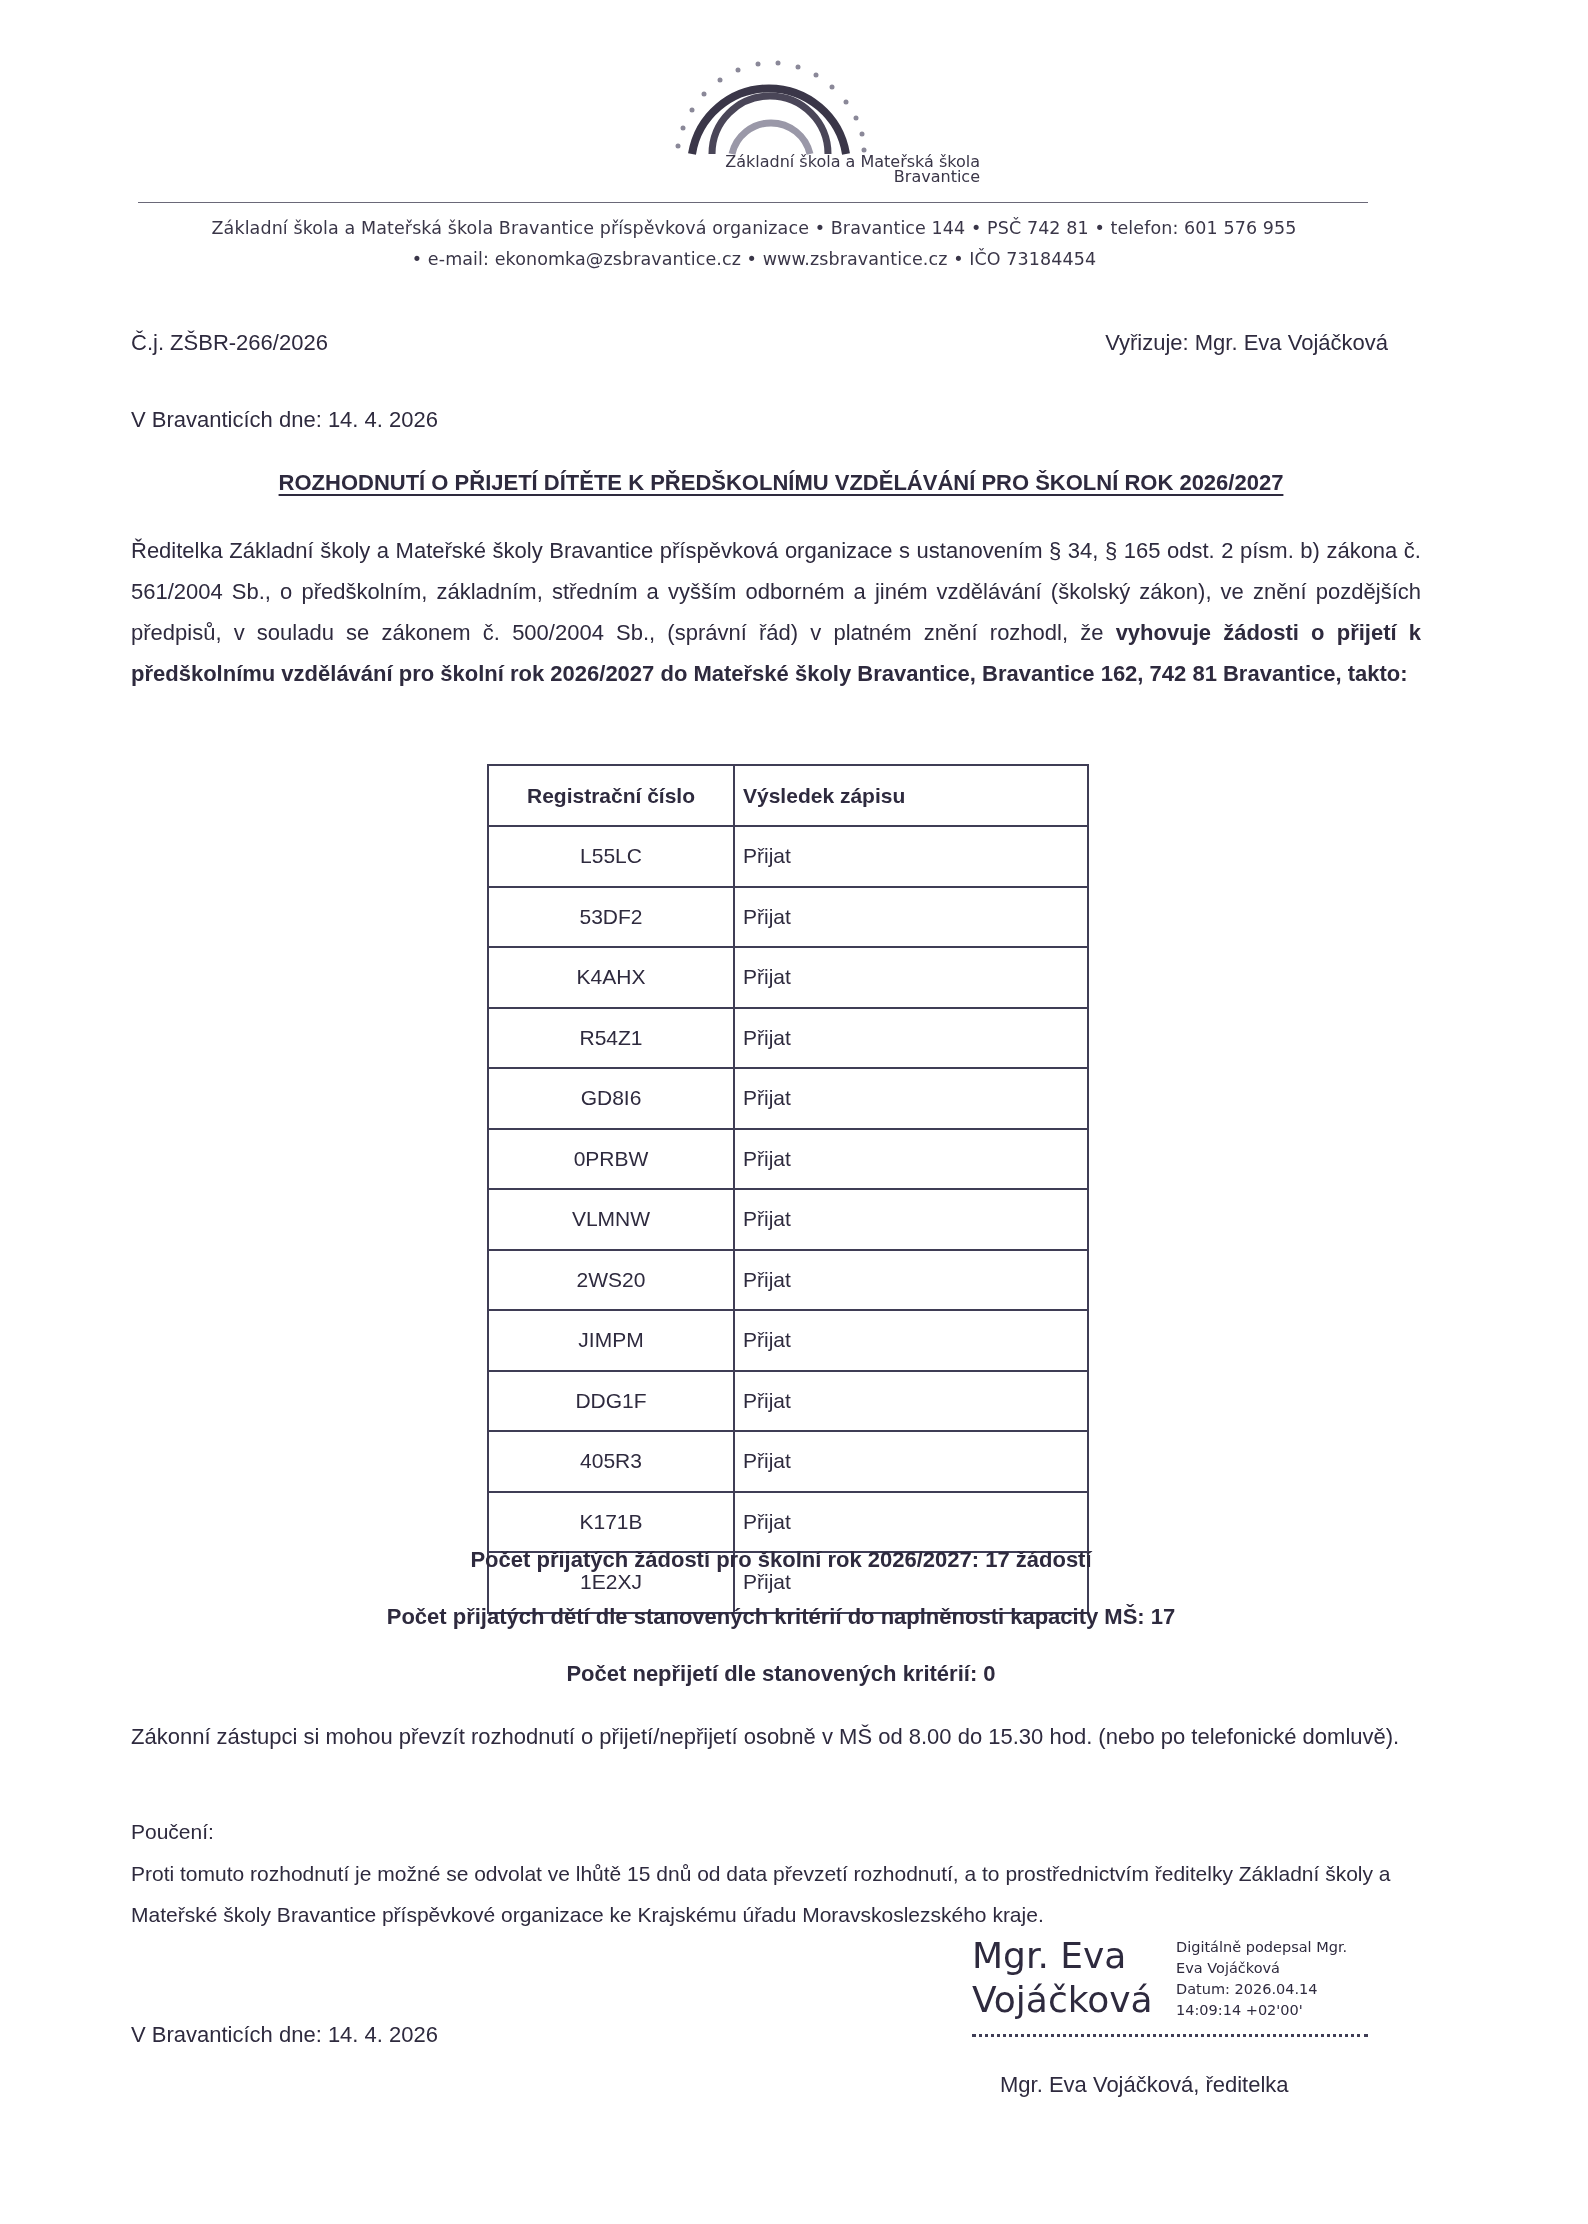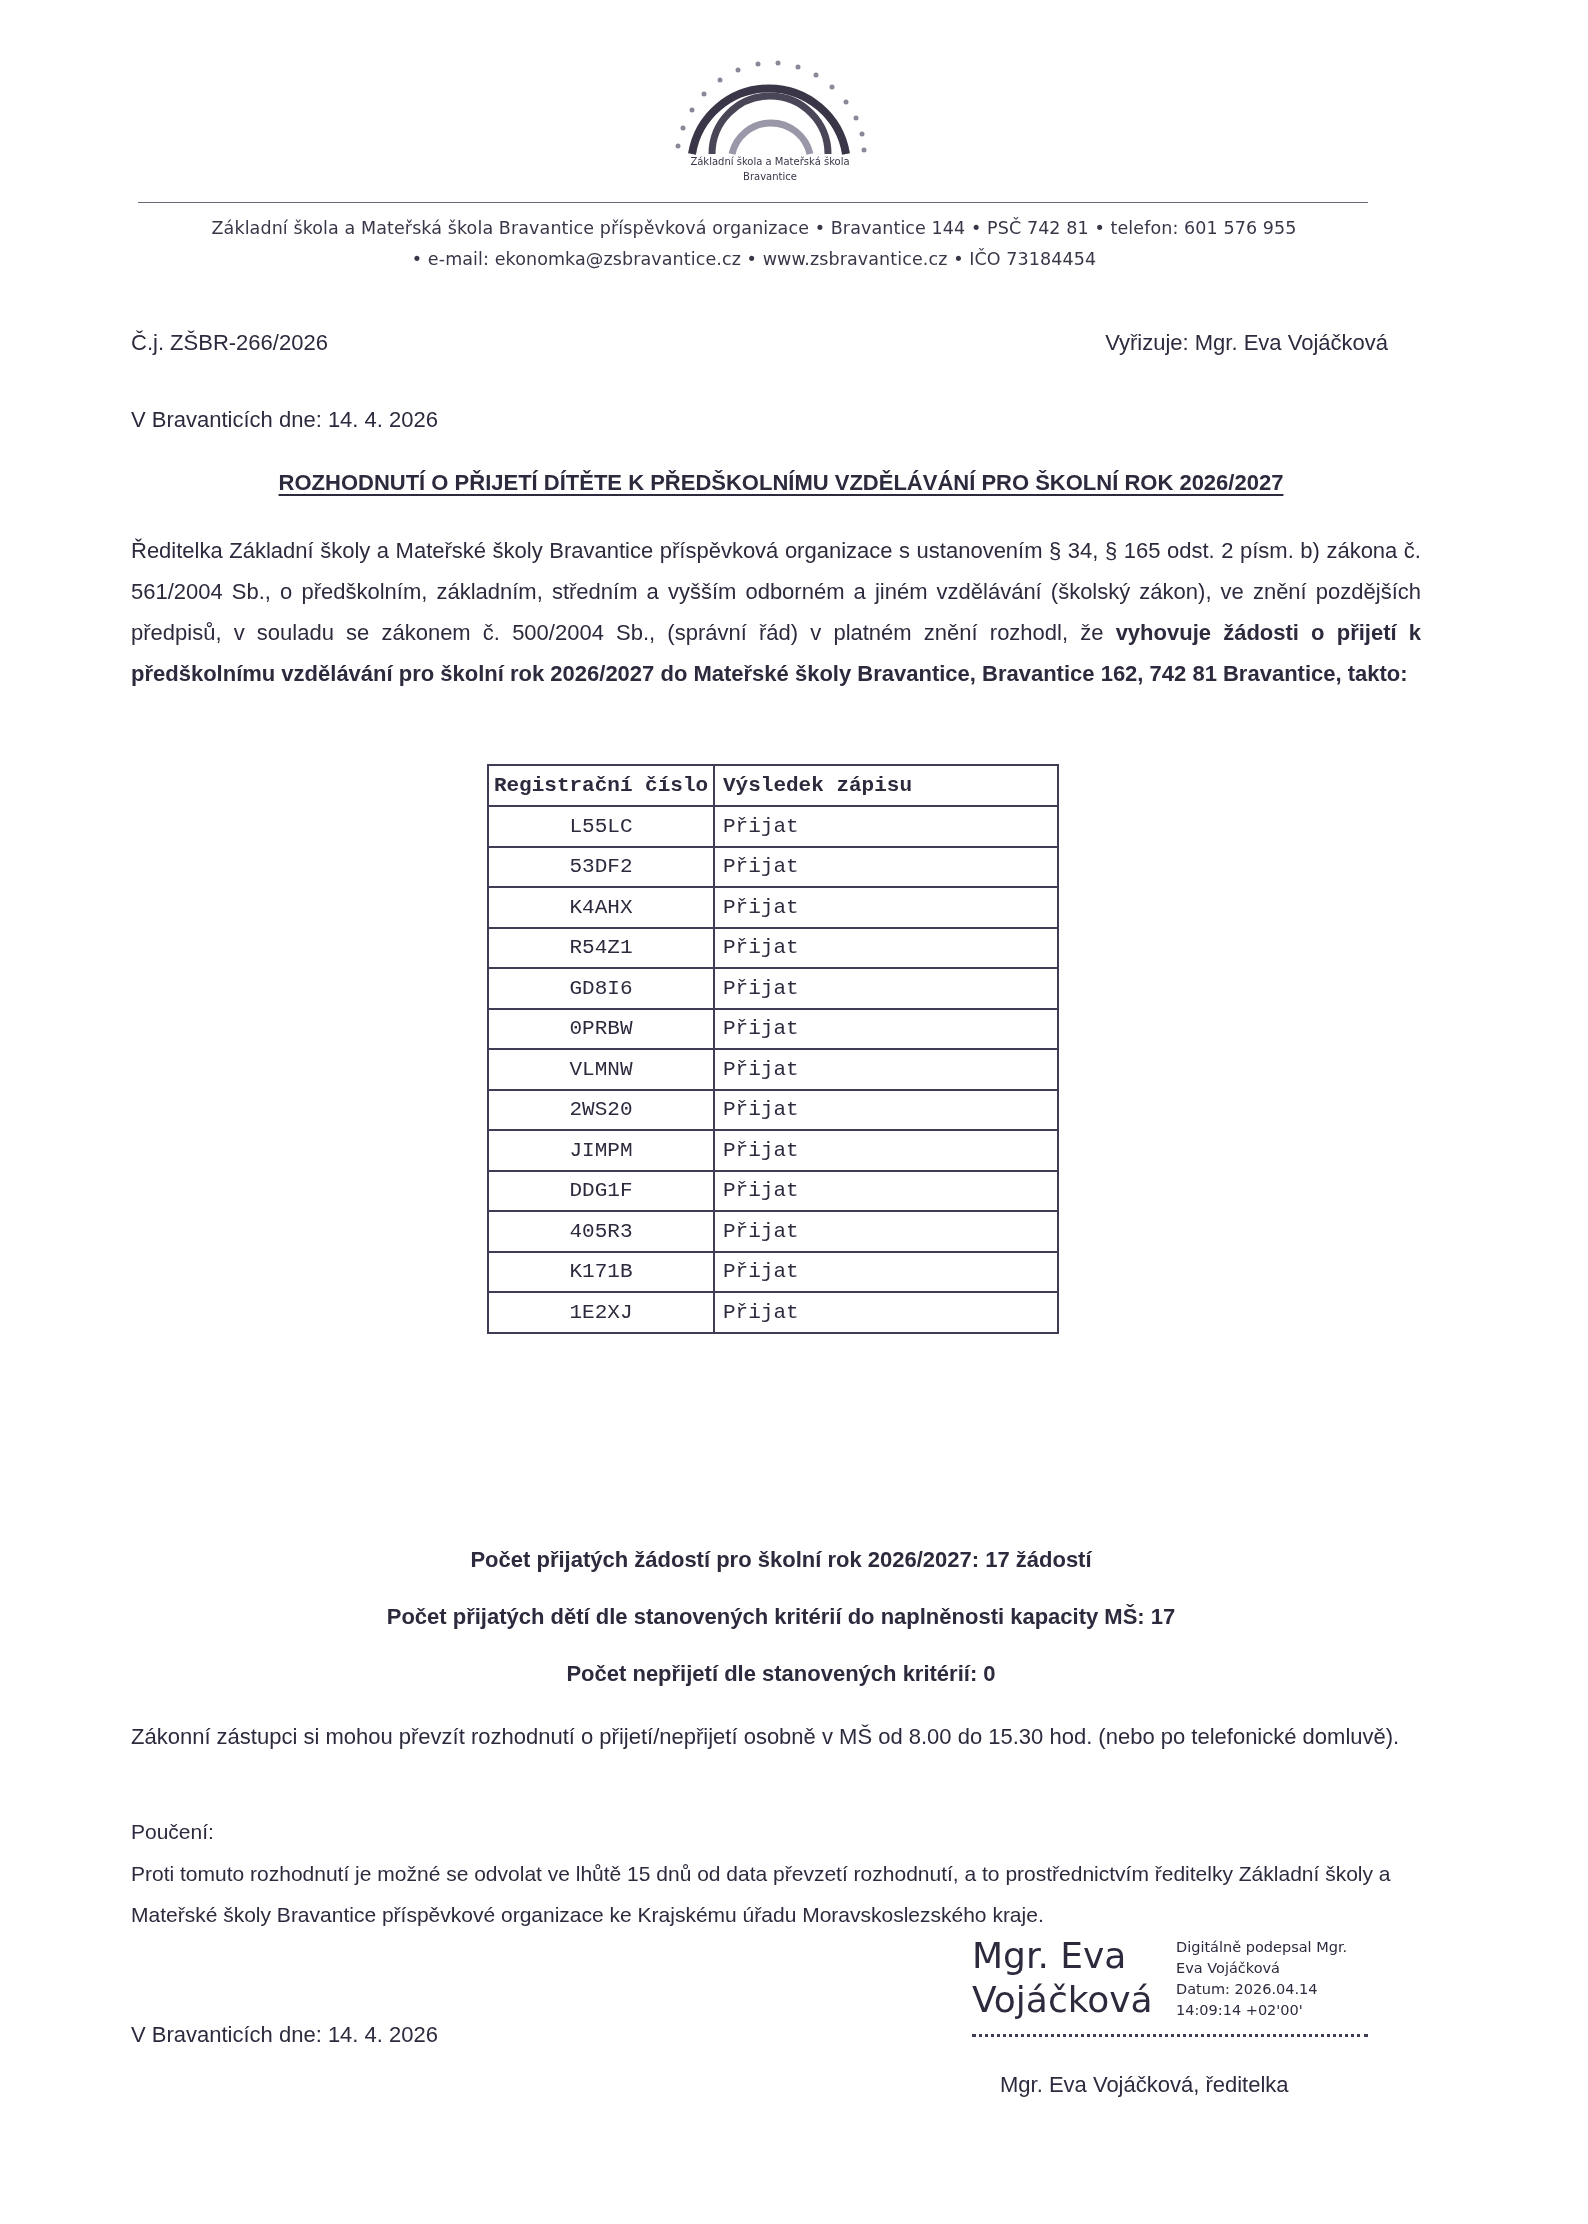--- a/index.html
+++ b/index.html
@@ -2,44 +2,44 @@
 <html><head>
 <meta charset="utf-8">
 <style>
   html, body { margin: 0; padding: 0; background: #ffffff; }
   body { width: 1588px; height: 2224px; position: relative; overflow: hidden;
          color: #2e2a3e; font-family: "Liberation Sans", sans-serif; }
   .abs { position: absolute; }
 
   
   .logo { left: 648px; top: 46px; width: 240px; height: 110px; }
-  .logo-text { left: 560px; top: 154px; width: 420px; text-align: center;
-               font-family: "DejaVu Sans", sans-serif; font-size: 10px; line-height: 15px; color: #3a3648; }
+  .logo-text { left: 560px; top: 154px; width: 420px; text-align: right;
+               font-family: "DejaVu Sans", sans-serif; font-size: 16px; line-height: 15px; color: #3a3648; }
   .header-rule { left: 138px; top: 202px; width: 1230px; border-top: 1.5px solid #6a6878; }
   .header-line { left: 138px; width: 1232px; text-align: center;
                  font-family: "DejaVu Sans", sans-serif; font-size: 17.5px; color: #3a3648; letter-spacing: 0.1px; }
   .header-line1 { top: 218px; }
   .header-line2 { top: 249px; }
 
   .body-text { font-family: "Liberation Sans", sans-serif; font-size: 22px; color: #2e2a3e; }
   .ref { left: 131px; top: 330px; }
   .handler { right: 200px; top: 330px; text-align: center; }
   .place-date { left: 131px; top: 407px; }
 
   .title { left: 131px; top: 470px; width: 1300px; text-align: center;
            font-weight: bold; font-size: 22px; text-decoration: underline; text-underline-offset: 4px; }
 
   .paragraph { left: 131px; top: 530px; width: 1290px; font-size: 22px; line-height: 41px;
                text-align: justify; }
   .paragraph b { font-weight: bold; }
 
   
   .tbl { left: 487px; top: 764px; border-collapse: collapse; }
-  .tbl th, .tbl td { border: 2px solid #3f3d55; height: 38.5px; padding: 0;
-                     font-family: Liberation Mono, monospace; font-size: 21px; color: #2e2a3e; }
+  .tbl th, .tbl td { border: 2px solid #3f3d55; height: 38.5px; padding: 10px;
+                     font-family: Liberation Sans, sans-serif; font-size: 21px; color: #2e2a3e; }
   .tbl th { font-weight: bold; height: 39px; }
   .tbl .c1 { width: 224px; text-align: center; }
   .tbl .c2 { width: 334px; text-align: left; padding-left: 8px; }
 
   .summary { left: 131px; width: 1300px; text-align: center; font-weight: bold; font-size: 22px; }
   .s1 { top: 1547px; }
   .s2 { top: 1604px; }
   .s3 { top: 1661px; }
 
   .pickup { left: 131px; top: 1716px; width: 1290px; font-size: 22px; line-height: 41px; }

